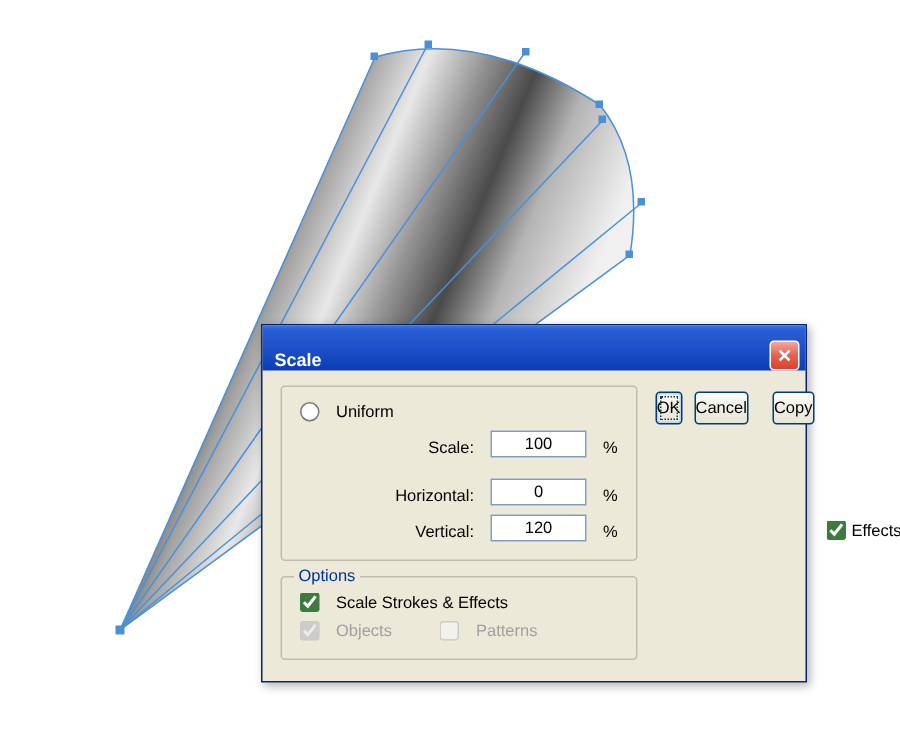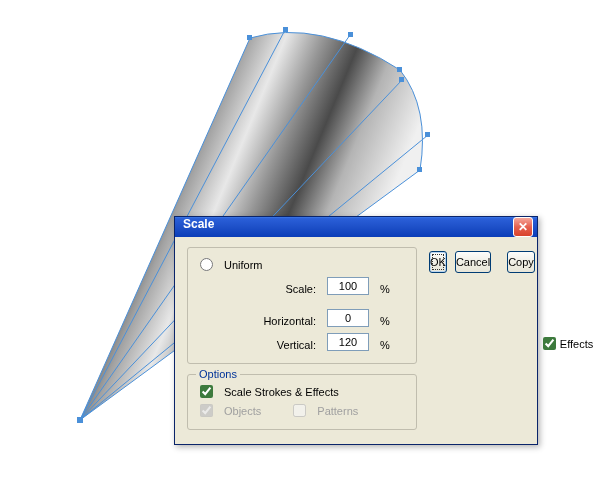--- a/index.html
+++ b/index.html
@@ -1,38 +1,38 @@
 <!DOCTYPE html>
 <html><head>
 <meta charset="utf-8">
 <style>
   * { box-sizing: border-box; margin: 0; padding: 0; }
   body { width: 600px; height: 500px; background: #fff; font-family: Tahoma, sans-serif; font-size: 11px; position: relative; overflow: hidden; }
   
   .canvas { position: absolute; left: 0; top: 0; width: 600px; height: 500px; }
   
   .dialog { position: absolute; left: 174px; top: 216px; width: 364px; background: #ece9d8; border: 1px solid #0a246a; box-shadow: 2px 2px 6px rgba(0,0,0,0.3); }
-  .titlebar { background: linear-gradient(to bottom, #3b78e7 0%, #2a5fd8 8%, #1e50c8 50%, #0a3db8 100%); height: 20px; display: flex; align-items: flex-start; padding: 0 4px 0 8px; }
+  .titlebar { background: linear-gradient(to bottom, #3b78e7 0%, #2a5fd8 8%, #1e50c8 50%, #0a3db8 100%); height: 30px; display: flex; align-items: flex-end; padding: 0 4px 0 8px; }
   .titlebar-text { color: #fff; font-weight: bold; font-size: 12px; flex: 1; }
   .close-btn { width: 20px; height: 20px; background: linear-gradient(to bottom, #f5a69a, #e6614f 50%, #d8422c); border: 1px solid #fff; border-radius: 3px; display: flex; align-items: center; justify-content: center; color: #fff; font-weight: bold; font-size: 12px; cursor: pointer; }
   
   .dialog-body { padding: 10px 12px 14px 12px; display: flex; gap: 12px; }
   .left-col { flex: 1; display: flex; flex-direction: column; gap: 10px; }
   .right-col { width: 96px; display: flex; gap: 8px; padding-top: 4px; }
   
   .group { border: 1px solid #c0bdae; border-radius: 3px; padding: 10px 12px 12px 12px; position: relative; }
   .group-label { position: absolute; top: -7px; left: 8px; background: #ece9d8; padding: 0 3px; color: #003399; }
   
   .radio-row, .option-row { display: flex; align-items: flex-end; gap: 11px; margin-bottom: 6px; }
   .option-row:last-child, .radio-row:last-child { margin-bottom: 0; }
   .indent { margin-left: 18px; }
   .label-right { min-width: 58px; text-align: right; margin-left: 40px; }
   
   input[type="radio"], input[type="checkbox"] { width: 13px; height: 13px; margin: 0; accent-color: #3d7a3d; }
-  input[type="text"] { width: 42px; height: 18px; border: 1px solid #7f9db9; background: #fff; font-family: inherit; font-size: 11px; text-align: center; padding: 0 2px; }
+  input[type="text"] { width: 64px; height: 18px; border: 1px solid #7f9db9; background: #fff; font-family: inherit; font-size: 11px; text-align: center; padding: 0 2px; }
   .disabled { color: #a0a0a0; }
   
   .btn { height: 22px; border: 1px solid #003c74; border-radius: 3px; background: linear-gradient(to bottom, #fdfdfb, #f0efe6 50%, #e7e5d8); font-family: inherit; font-size: 11px; cursor: pointer; display: flex; align-items: center; justify-content: center; }
   .btn-default { box-shadow: inset 0 0 0 1px #b9d5f1; border-color: #003c74; outline: 1px dotted #333; outline-offset: -4px; }
   
   .preview-row { display: flex; align-items: center; gap: 4px; margin-top: 6px; }
 </style>
 </head>
 <body>
 

